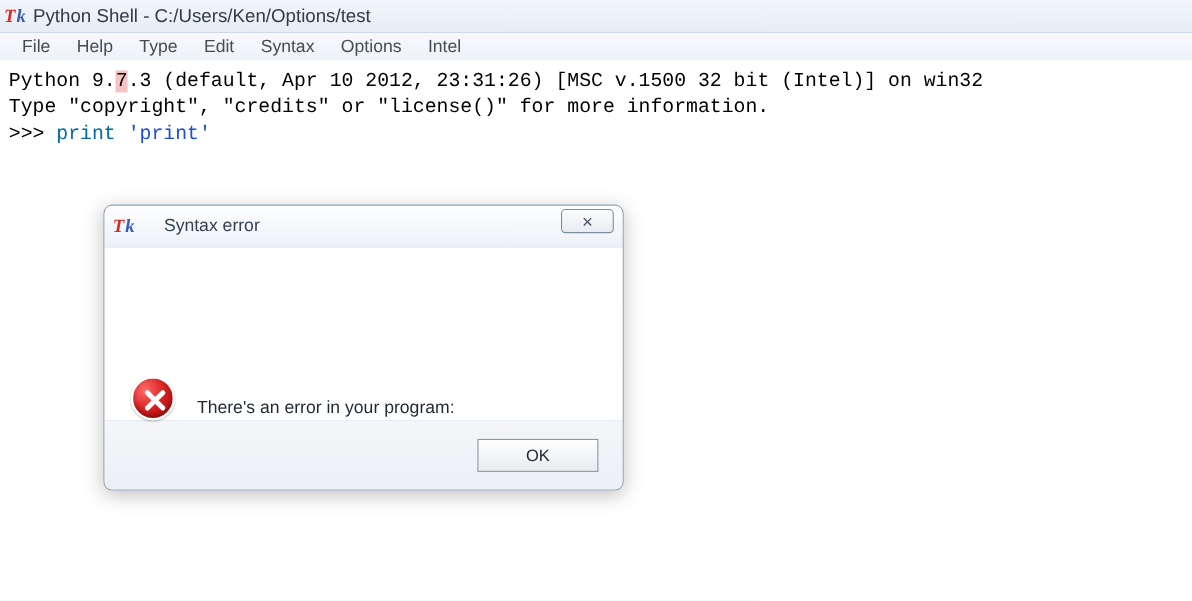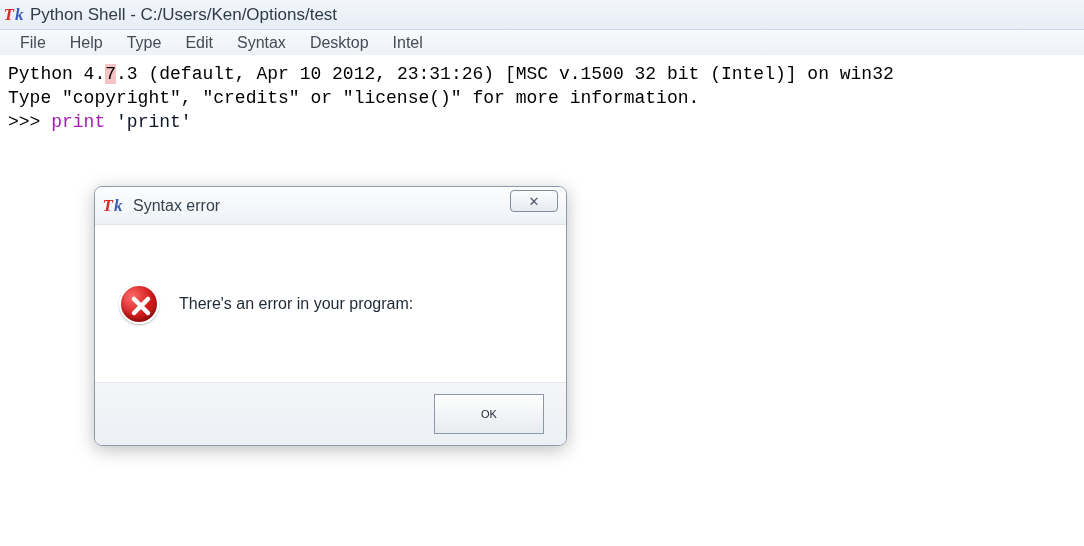--- a/index.html
+++ b/index.html
@@ -58,22 +58,22 @@
       font-size: 18px;
       line-height: 24px;
       color: #000;
       white-space: pre;
       position: relative;
     }
     .hl-bg {
       background: #f5c3c3;
     }
     .prompt { color: #000; }
-    .kw-print { color: #a21caf; }
-    .str { color: #0f172a; }
+    .kw-print { color: #0369a1; }
+    .str { color: #1d4ed8; }
     .dialog {
       position: absolute;
       left: 94px;
       top: 186px;
       width: 473px;
       height: 260px;
       background: linear-gradient(to bottom, #fdfdfe 0%, #f1f3f6 100%);
       border: 1px solid #8a9bb0;
       border-radius: 8px;
       box-shadow: 0 4px 18px rgba(0,0,0,0.25);
@@ -86,21 +86,21 @@
       background: linear-gradient(to bottom, #fcfdfe 0%, #eef2f7 100%);
       border-bottom: 1px solid #dde3eb;
       display: flex;
       align-items: center;
       padding: 0 8px 0 10px;
       position: relative;
     }
     .dlg-title-text {
       font-size: 16px;
       color: #35414f;
-      margin-left: 4px;
+      margin-left: 20px;
     }
     .dlg-close {
       position: absolute;
       right: 8px;
       top: 3px;
       width: 48px;
       height: 22px;
       border: 1px solid #7f8d9e;
       border-radius: 4px;
       background: linear-gradient(to bottom, #fbfcfd 0%, #e7ebf1 100%);
@@ -109,21 +109,21 @@
       justify-content: center;
       font-size: 13px;
       color: #4a5664;
       cursor: pointer;
     }
     .dlg-body {
       flex: 1;
       background: #fff;
       border-bottom: 1px solid #e4e8ee;
       display: flex;
-      align-items: center;
+      align-items: flex-end;
       padding: 0 24px;
     }
     .dlg-icon {
       width: 40px;
       height: 40px;
       border-radius: 50%;
       background: radial-gradient(circle at 30% 30%, #ff6a6a 0%, #d11a1a 55%, #9e0d0d 100%);
       box-shadow: inset 0 -3px 4px rgba(0,0,0,0.25), 0 1px 2px rgba(0,0,0,0.3);
       border: 2px solid #fff;
       position: relative;
@@ -142,24 +142,24 @@
     .dlg-footer {
       height: 62px;
       background: linear-gradient(to bottom, #f4f6f9 0%, #eceff4 100%);
       display: flex;
       align-items: center;
       justify-content: flex-end;
       padding: 0 22px;
     }
     .dlg-ok {
       width: 110px;
-      height: 40px;
+      height: 30px;
       background: linear-gradient(to bottom, #fefefe 0%, #e8ebef 100%);
       border: 1px solid #8a97a7;
-      font-size: 11px;
+      font-size: 15px;
       color: #222a34;
       display: flex;
       align-items: center;
       justify-content: center;
       cursor: pointer;
     }
     .tk-feather {
       font-family: serif;
       font-style: italic;
       font-weight: 600;
@@ -186,25 +186,25 @@
     </span>
     <span>Python Shell - C:/Users/Ken/Options/test</span>
   </div>
 
   <div class="menubar">
     <span class="item">File</span>
     <span class="item">Help</span>
     <span class="item">Type</span>
     <span class="item">Edit</span>
     <span class="item">Syntax</span>
-    <span class="item">Desktop</span>
+    <span class="item">Options</span>
     <span class="item">Intel</span>
   </div>
 
-  <div class="shell-content"><span>Python 4.</span><span class="hl-bg">7</span><span>.3 (default, Apr 10 2012, 23:31:26) [MSC v.1500 32 bit (Intel)] on win32</span>
+  <div class="shell-content"><span>Python 9.</span><span class="hl-bg">7</span><span>.3 (default, Apr 10 2012, 23:31:26) [MSC v.1500 32 bit (Intel)] on win32</span>
 <span>Type "copyright", "credits" or "license()" for more information.</span>
 <span class="prompt">&gt;&gt;&gt; </span><span class="kw-print">print</span><span> </span><span class="str">'print'</span></div>
 
 </div>
 
 <div class="dialog">
   <div class="dlg-titlebar">
     <span class="tk-icon">
       <span class="tk-feather">T</span>
         <span class="tk-feather tk-slash">k</span>

